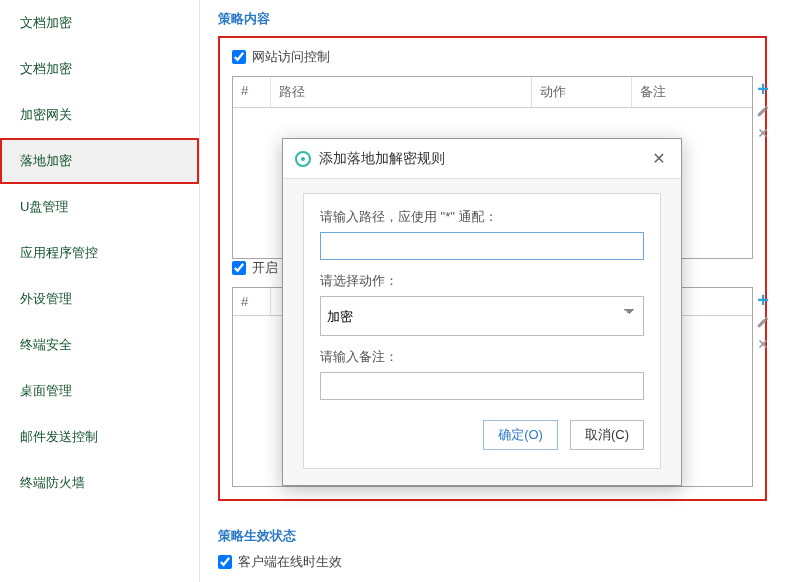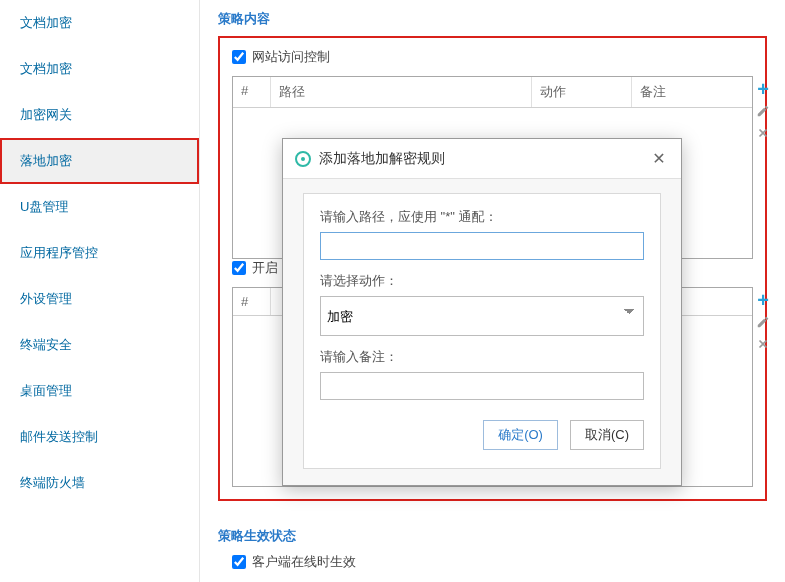--- a/index.html
+++ b/index.html
@@ -18,21 +18,21 @@
       height: 100%;
     }
     .sidebar {
       width: 200px;
       background: #fff;
       border-right: 1px solid #e5e5e5;
       padding-top: 0;
     }
     .sidebar-item {
       padding: 12px 18px;
-      color: #0369a1;
+      color: #14532d;
       cursor: pointer;
       border: 2px solid transparent;
     }
     .sidebar-item.active {
       background: #f0f0f0;
       border: 2px solid #d9211b;
     }
     .main {
       flex: 1;
       padding: 6px 18px 10px 18px;
@@ -289,21 +289,21 @@
                 <path d="M18 6L6 18M6 6l12 12" stroke-width="3" fill="none"></path>
               </svg>
             </div>
         </div>
       </div>
 
     </div>
 
     <div class="status-section">
       <div class="section-title">策略生效状态</div>
-      <label class="cb-row" style="margin-left:14px;">
+      <label class="cb-row" style="">
         <input type="checkbox" checked="" style="">
         <span>客户端在线时生效</span>
       </label>
     </div>
   </div>
 </div>
 
 <div class="modal-bg">
   <div class="modal">
     <div class="modal-head">

